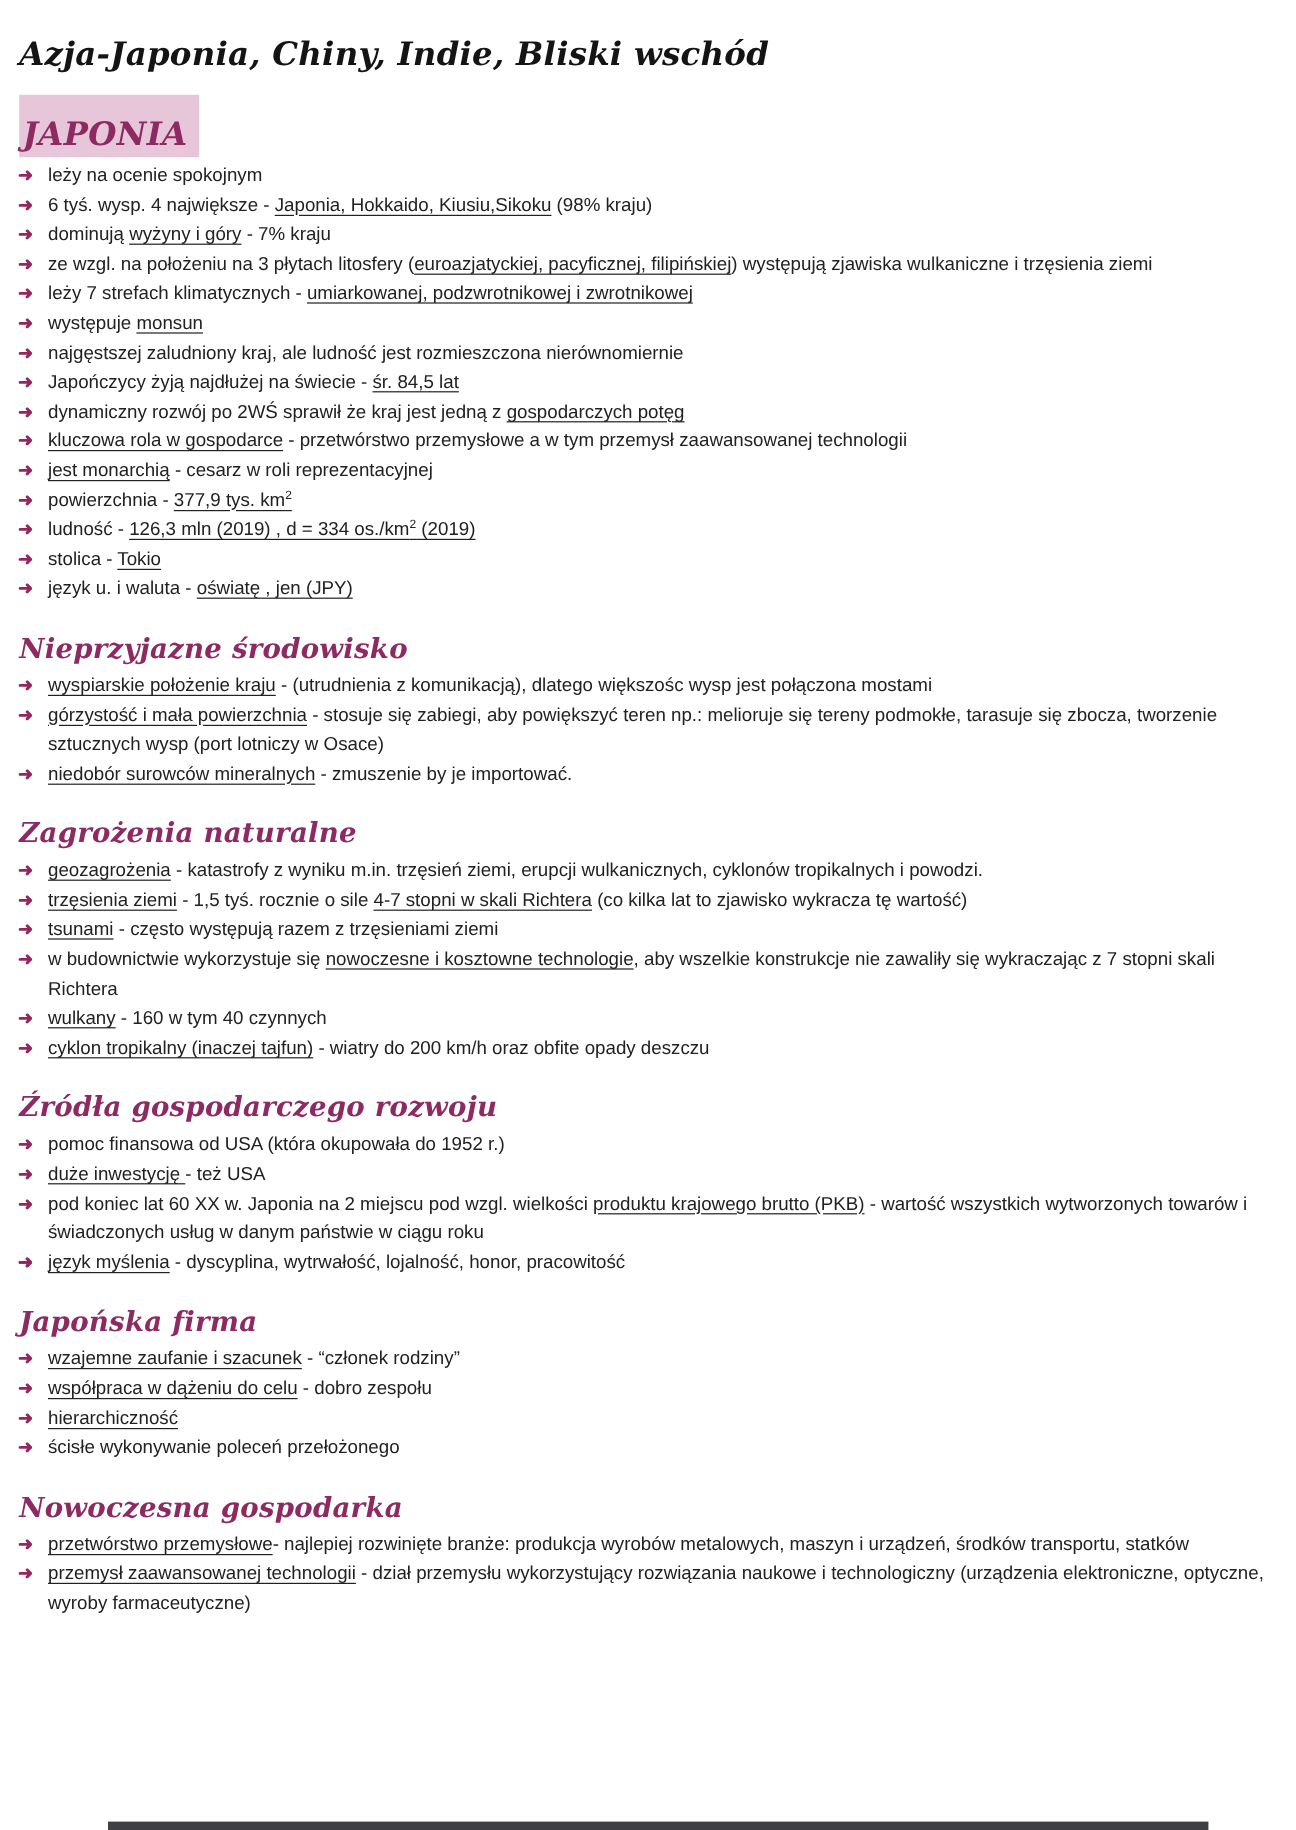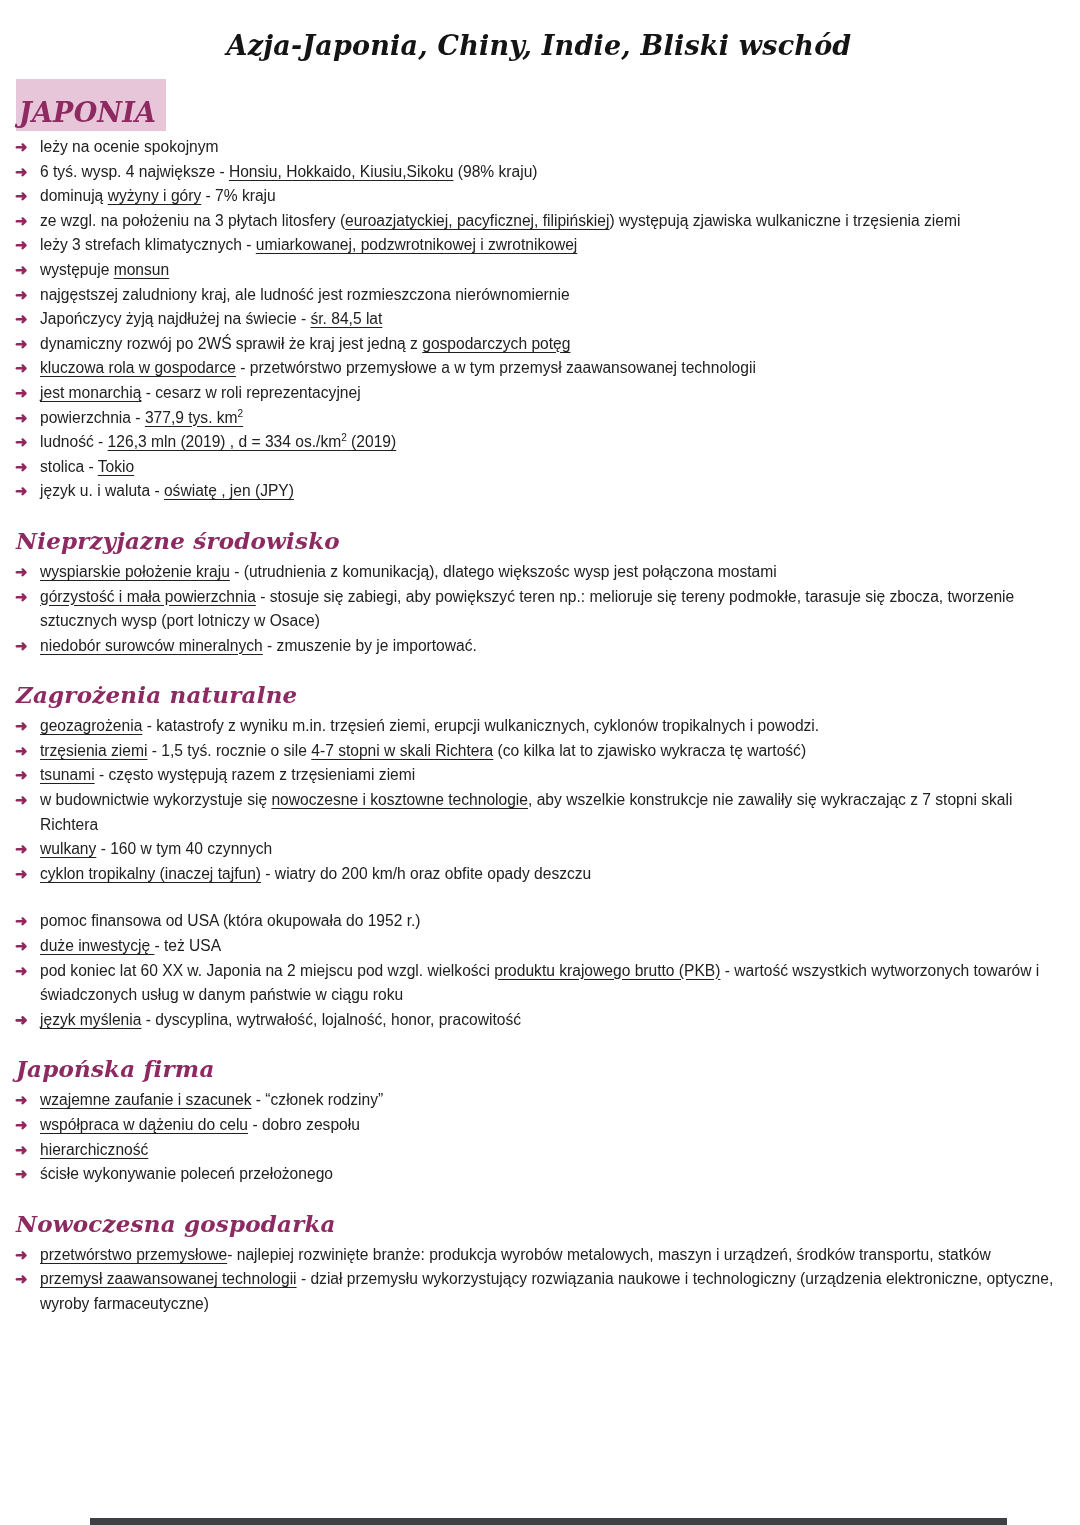--- a/index.html
+++ b/index.html
@@ -6,21 +6,21 @@
   body{
     width:1080px;height:1525px;position:relative;overflow:hidden;
     background:#ffffff;color:#202122;
     font-family:"Liberation Sans", sans-serif;
   }
   .content{padding:30px 18px 0 14px;}
   .doc-title{
     font-family:"DejaVu Serif", serif;
     font-style:italic;font-weight:bold;
     font-size:27px;color:#141414;
-    margin:0 0 0 2px;letter-spacing:.2px;text-align:center;
+    margin:0 0 0 2px;letter-spacing:.2px;
   }
   section{margin-top:23px;}
   section.first{margin-top:36px;}
   .heading{
     font-family:"DejaVu Serif", serif;
     font-style:italic;font-weight:bold;
     font-size:23px;color:#8e2a62;
     margin:0 0 6px 2px;letter-spacing:.2px;
   }
   section.first .heading{font-size:27px;margin-bottom:7px;}
@@ -45,24 +45,24 @@
 </head>
 <body>
 
 <div class="content">
   <h1 class="doc-title">Azja-Japonia, Chiny, Indie, Bliski wschód</h1>
   <div id="sections-root">
       <section class="first">
         <h2 class="heading"><span class="hl">JAPONIA</span></h2>
         <ul class="bullets">
           <li><span class="arrow">➜</span><span><span>leży na ocenie spokojnym</span></span></li>
-          <li><span class="arrow">➜</span><span><span>6 tyś. wysp. 4 największe - </span><span class="seg-u">Honsiu, Hokkaido, Kiusiu,Sikoku</span><span> (98% kraju)</span></span></li>
+          <li><span class="arrow">➜</span><span><span>6 tyś. wysp. 4 największe - </span><span class="seg-u">Japonia, Hokkaido, Kiusiu,Sikoku</span><span> (98% kraju)</span></span></li>
           <li><span class="arrow">➜</span><span><span>dominują </span><span class="seg-u">wyżyny i góry</span><span> - 7% kraju</span></span></li>
           <li><span class="arrow">➜</span><span><span>ze wzgl. na położeniu na 3 płytach litosfery (</span><span class="seg-u">euroazjatyckiej, pacyficznej, filipińskiej</span><span>) występują zjawiska wulkaniczne i trzęsienia ziemi</span></span></li>
-          <li><span class="arrow">➜</span><span><span>leży 3 strefach klimatycznych - </span><span class="seg-u">umiarkowanej, podzwrotnikowej i zwrotnikowej</span></span></li>
+          <li><span class="arrow">➜</span><span><span>leży 7 strefach klimatycznych - </span><span class="seg-u">umiarkowanej, podzwrotnikowej i zwrotnikowej</span></span></li>
           <li><span class="arrow">➜</span><span><span>występuje </span><span class="seg-u">monsun</span></span></li>
           <li><span class="arrow">➜</span><span><span>najgęstszej zaludniony kraj, ale ludność jest rozmieszczona nierównomiernie</span></span></li>
           <li><span class="arrow">➜</span><span><span>Japończycy żyją najdłużej na świecie - </span><span class="seg-u">śr. 84,5 lat</span></span></li>
           <li><span class="arrow">➜</span><span><span>dynamiczny rozwój po 2WŚ sprawił że kraj jest jedną z </span><span class="seg-u">gospodarczych potęg</span></span></li>
           <li><span class="arrow">➜</span><span><span class="seg-u">kluczowa rola w gospodarce</span><span> - przetwórstwo przemysłowe a w tym przemysł zaawansowanej technologii</span></span></li>
           <li><span class="arrow">➜</span><span><span class="seg-u">jest monarchią</span><span> - cesarz w roli reprezentacyjnej</span></span></li>
           <li><span class="arrow">➜</span><span><span>powierzchnia - </span><span class="seg-u">377,9 tys. km</span><span class="seg-u"><sup>2</sup></span></span></li>
           <li><span class="arrow">➜</span><span><span>ludność - </span><span class="seg-u">126,3 mln (2019) , d = 334 os./km</span><span class="seg-u"><sup>2</sup></span><span class="seg-u"> (2019)</span></span></li>
           <li><span class="arrow">➜</span><span><span>stolica - </span><span class="seg-u">Tokio</span></span></li>
           <li><span class="arrow">➜</span><span><span>język u. i waluta - </span><span class="seg-u">oświatę , jen (JPY)</span></span></li>
@@ -81,20 +81,21 @@
         <ul class="bullets">
           <li><span class="arrow">➜</span><span><span class="seg-u">geozagrożenia</span><span> - katastrofy z wyniku m.in. trzęsień ziemi, erupcji wulkanicznych, cyklonów tropikalnych i powodzi.</span></span></li>
           <li><span class="arrow">➜</span><span><span class="seg-u">trzęsienia ziemi</span><span> - 1,5 tyś. rocznie o sile </span><span class="seg-u">4-7 stopni w skali Richtera</span><span> (co kilka lat to zjawisko wykracza tę wartość)</span></span></li>
           <li><span class="arrow">➜</span><span><span class="seg-u">tsunami</span><span> - często występują razem z trzęsieniami ziemi</span></span></li>
           <li><span class="arrow">➜</span><span><span>w budownictwie wykorzystuje się </span><span class="seg-u">nowoczesne i kosztowne technologie</span><span>, aby wszelkie konstrukcje nie zawaliły się wykraczając z 7 stopni skali Richtera</span></span></li>
           <li><span class="arrow">➜</span><span><span class="seg-u">wulkany</span><span> - 160 w tym 40 czynnych</span></span></li>
           <li><span class="arrow">➜</span><span><span class="seg-u">cyklon tropikalny (inaczej tajfun)</span><span> - wiatry do 200 km/h oraz obfite opady deszczu</span></span></li>
         </ul>
       </section>
       <section>
+        <h2 class="heading">Źródła gospodarczego rozwoju</h2>
         <ul class="bullets">
           <li><span class="arrow">➜</span><span><span>pomoc finansowa od USA (która okupowała do 1952 r.)</span></span></li>
           <li><span class="arrow">➜</span><span><span class="seg-u">duże inwestycję </span><span>- też USA</span></span></li>
           <li><span class="arrow">➜</span><span><span>pod koniec lat 60 XX w. Japonia na 2 miejscu pod wzgl. wielkości </span><span class="seg-u">produktu krajowego brutto (PKB)</span><span> - wartość wszystkich wytworzonych towarów i świadczonych usług w danym państwie w ciągu roku</span></span></li>
           <li><span class="arrow">➜</span></li>
           <li><span class="arrow">➜</span><span><span class="seg-u">język myślenia</span><span> - dyscyplina, wytrwałość, lojalność, honor, pracowitość</span></span></li>
         </ul>
       </section>
       <section>
         <h2 class="heading">Japońska firma</h2>

